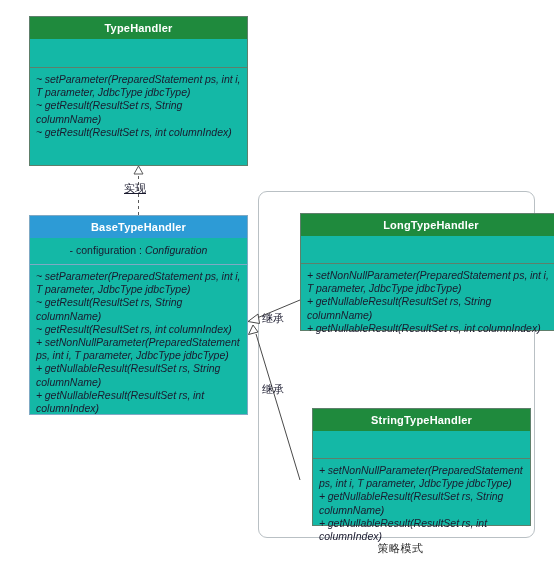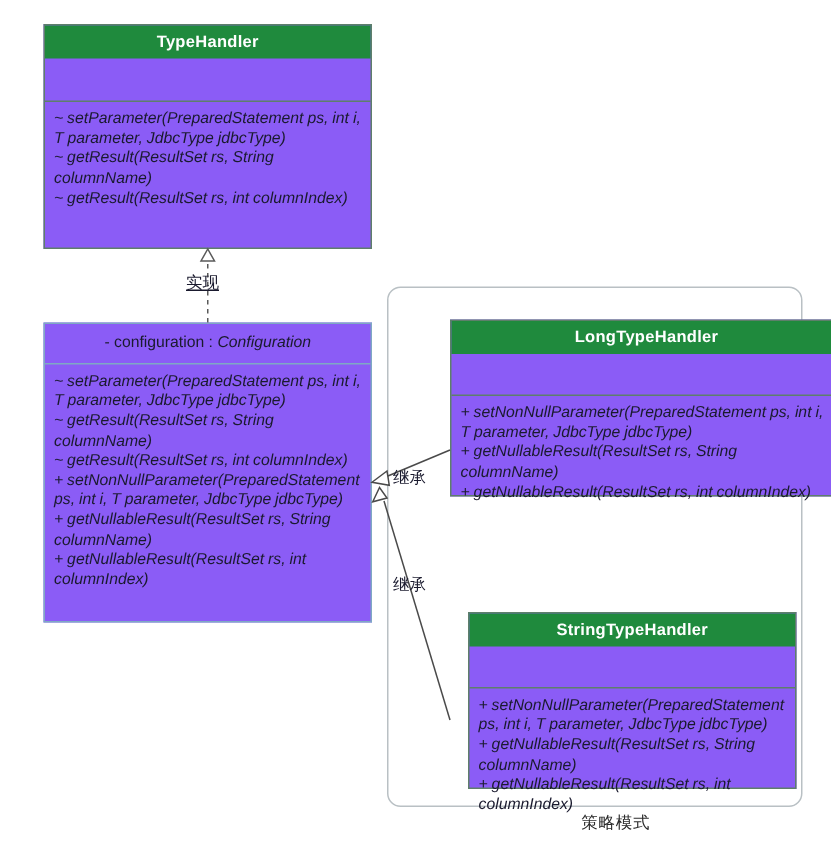--- a/index.html
+++ b/index.html
@@ -23,34 +23,34 @@
     top: 191px;
     width: 277px;
     height: 347px;
     border: 1px solid #b9c0c4;
     border-radius: 9px;
     background: transparent;
     box-sizing: border-box;
   }
   .group-caption {
     position: absolute;
-    left: 272px;
+    left: 262px;
     top: 541px;
     width: 277px;
     text-align: center;
     font-size: 11px;
     color: #2b2b2b;
     letter-spacing: 0.5px;
   }
 
   
   .uml {
     position: absolute;
     box-sizing: border-box;
-    background: #8b5cf6;
+    background: #14b8a6;
   }
   .uml.green { border: 1px solid #5e7f6b; }
   .uml.blue  { border: 1px solid #7fa9c4; }
 
   .uml-title {
     height: 22px;
     line-height: 22px;
     text-align: center;
     font-weight: bold;
     font-size: 11px;
@@ -127,20 +127,21 @@
   <div class="uml-title">TypeHandler</div>
   <div class="uml-attrs"></div>
   <div class="uml-ops">
     <div class="op">~ setParameter(PreparedStatement ps, int i, T parameter, JdbcType jdbcType)</div>
     <div class="op">~ getResult(ResultSet rs, String columnName)</div>
     <div class="op">~ getResult(ResultSet rs, int columnIndex)</div>
   </div>
 </div>
 
 <div class="uml blue" id="box-basetypehandler">
+  <div class="uml-title">BaseTypeHandler</div>
   <div class="uml-attrs">
     <div class="attr"><span>-</span> <span>configuration</span><span> : </span><span class="attr-type">Configuration</span></div>
   </div>
   <div class="uml-ops">
     <div class="op">~ setParameter(PreparedStatement ps, int i, T parameter, JdbcType jdbcType)</div>
     <div class="op">~ getResult(ResultSet rs, String columnName)</div>
     <div class="op">~ getResult(ResultSet rs, int columnIndex)</div>
     <div class="op">+ setNonNullParameter(PreparedStatement ps, int i, T parameter, JdbcType jdbcType)</div>
     <div class="op">+ getNullableResult(ResultSet rs, String columnName)</div>
     <div class="op">+ getNullableResult(ResultSet rs, int columnIndex)</div>

